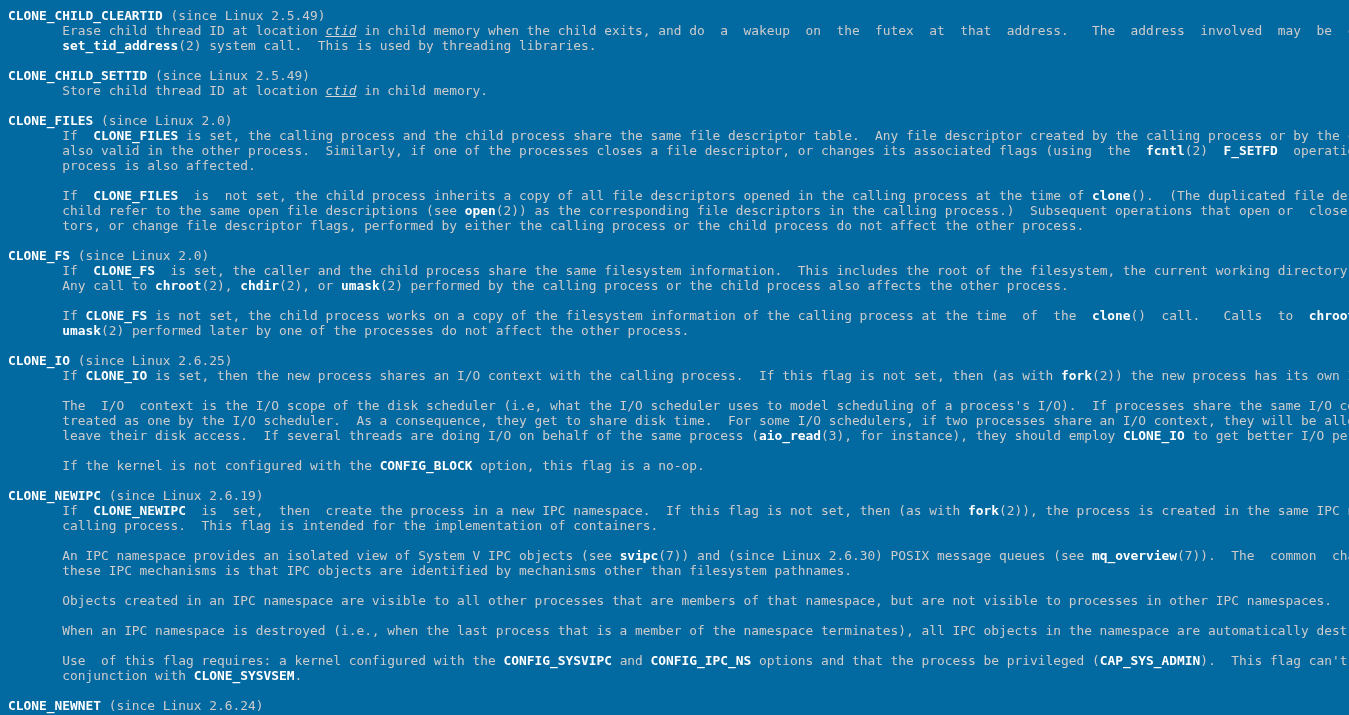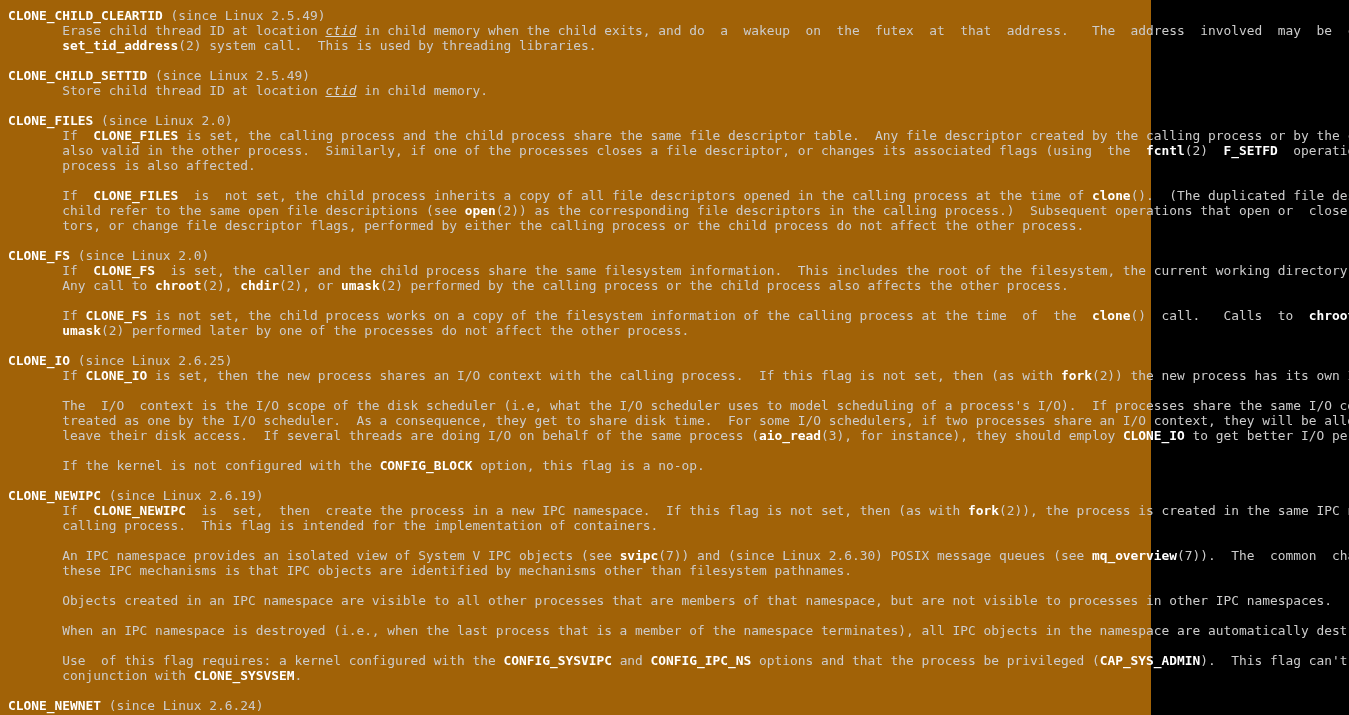--- a/index.html
+++ b/index.html
@@ -9,23 +9,23 @@
     background: #000000;
   }
   body {
     width: 1349px;
     height: 715px;
     overflow: hidden;
     font-family: "DejaVu Sans Mono", "Liberation Mono", monospace;
   }
   #terminal {
     position: relative;
-    width: 1151px;
+    width: 1349px;
     height: 715px;
-    background: #a16207;
+    background: #0369a1;
     color: #d6d6d6;
     font-family: "DejaVu Sans Mono", "Liberation Mono", monospace;
     font-size: 12.6px;
     line-height: 15px;
     letter-spacing: 0px;
     padding: 0;
     box-sizing: border-box;
   }
   #screen {
     position: absolute;

